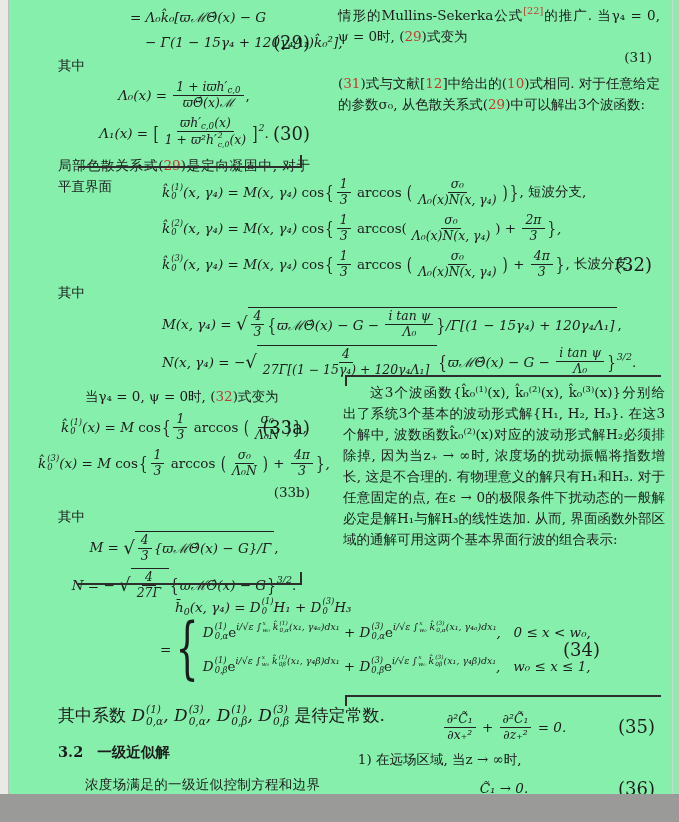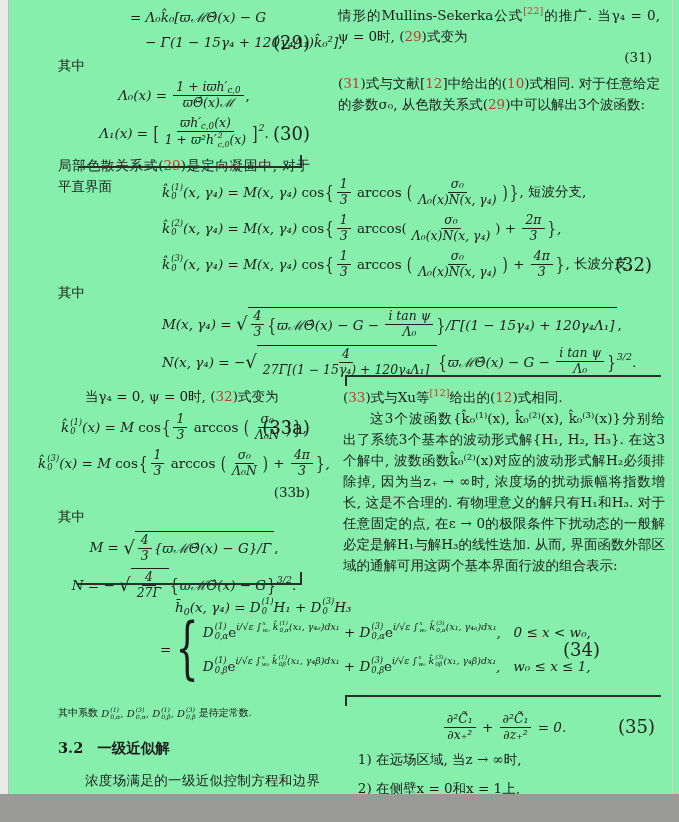--- a/index.html
+++ b/index.html
@@ -505,21 +505,20 @@
             <span class="mbig">}</span>
             <span class="msup">
               <span class="mv">3/2</span>
             </span>
             <span class="mu">.</span>
           </span></span>
     </div>
   </section>
 
   <section class="col rm">
-    <p class="para"><span>(</span><span class="ref">33</span><span>)式与Xu等</span><sup class="ref">[12]</sup><span>给出的(</span><span class="ref">12</span><span>)式相同.</span></p>
     <p class="para indent">这3个波函数{k̂₀⁽¹⁾(x), k̂₀⁽²⁾(x), k̂₀⁽³⁾(x)}分别给出了系统3个基本的波动形式解{H₁, H₂, H₃}. 在这3个解中, 波数函数k̂₀⁽²⁾(x)对应的波动形式解H₂必须排除掉, 因为当z₊ → ∞时, 浓度场的扰动振幅将指数增长, 这是不合理的. 有物理意义的解只有H₁和H₃. 对于任意固定的点, 在ε → 0的极限条件下扰动态的一般解必定是解H₁与解H₃的线性迭加. 从而, 界面函数外部区域的通解可用这两个基本界面行波的组合表示:</p>
   </section>
 
   <div class="rule" style="left:78px;top:583px;width:224px">
       <i class="tick up"></i>
     </div>
 
   <section class="col f2">
     <div class="eqline left pl117">
       <span><span class="mr">
@@ -743,21 +742,21 @@
           </span></span>
       <span class="eqno">(34)</span>
     </div>
   </section>
 
   <div class="rule" style="left:345px;top:695px;width:316px">
       <i class="tick down"></i>
     </div>
 
   <section class="col bl">
-    <div class="eqline left" style="font-size:10px">
+    <div class="eqline left" style="font-size:17px">
       <span><span class="mr">
             <span class="mu">其中系数 </span>
             <span class="mss">
               <span class="mv">D</span>
               <span class="mcol">
                 <span class="mcs">
                   <span class="mv">(1)</span>
                 </span>
                 <span class="mci">
                   <span class="mv">0,α</span>
@@ -828,16 +827,20 @@
               </span>
               <span class="mfd">
                 <span class="mv">∂z₊²</span>
               </span>
             </span>
             <span class="mv"> = 0.</span>
           </span></span>
       <span class="eqno">(35)</span>
     </div>
     <p class="para indent-sm" style="margin-top:6px">1) 在远场区域, 当z → ∞时,</p>
+    <div class="eqline" style="margin-top:8px">
+      <span><span class="mv">C̃₁ → 0.</span></span>
+      <span class="eqno">(36)</span>
+    </div>
     <p class="para indent-sm" style="margin-top:8px">2) 在侧壁x = 0和x = 1上,</p>
   </section>
 
 </div>
 
 </body></html>

